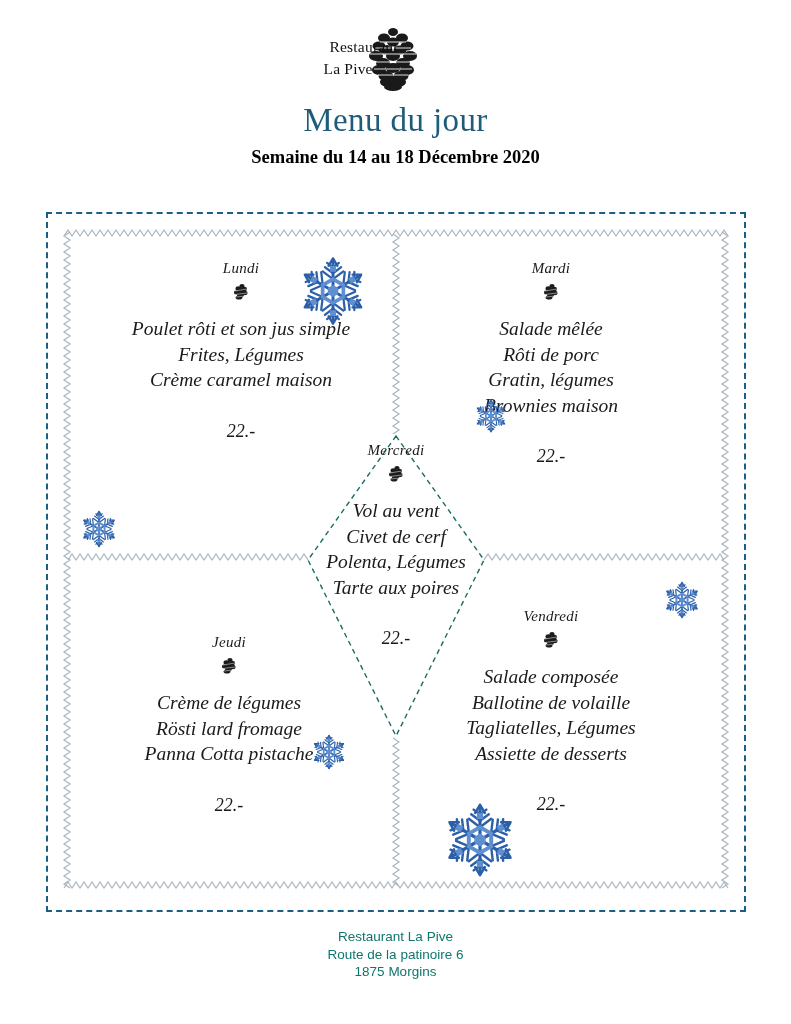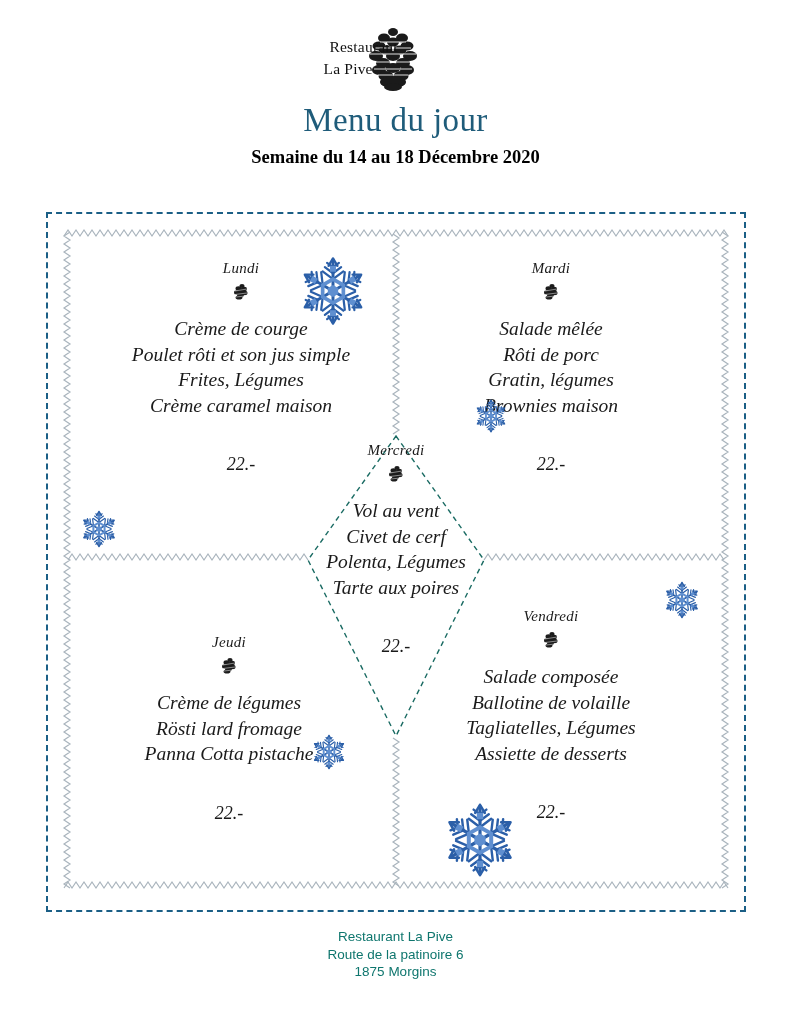--- a/index.html
+++ b/index.html
@@ -99,21 +99,21 @@
     display: block;
   }
   .day-items {
     margin-top: 16px;
     font-size: 19.5px;
     line-height: 25.5px;
     font-style: italic;
     white-space: nowrap;
   }
   .day-price {
-    margin-top: 36px;
+    margin-top: 28px;
     font-size: 18px;
     font-style: italic;
   }
 
   #block-lundi   { left: 40px;  top: 48px;  width: 310px; }
   #block-mardi   { left: 355px; top: 48px;  width: 300px; text-align: center; }
   #block-mercredi{ left: 200px; top: 230px; width: 300px; }
   #block-jeudi   { left: 28px;  top: 422px; width: 310px; }
   #block-vendredi{ left: 350px; top: 396px; width: 310px; }
 
@@ -214,21 +214,20 @@
         <ellipse cx="4" cy="9.5" rx="3" ry="2.2"></ellipse>
         <ellipse cx="11.5" cy="10" rx="3" ry="2.2"></ellipse>
         <ellipse cx="7.5" cy="12" rx="3.5" ry="2.4"></ellipse>
         <ellipse cx="6" cy="14.5" rx="3.4" ry="2"></ellipse>
       </g>
       <g stroke="#ffffff" stroke-width="0.6" fill="none" opacity="0.8">
         <path d="M2 8 L14 6 M2 11.5 L14 10 M3 14 L12 13"></path>
       </g>
     </svg>
     <div class="day-items">
-      <div>Crème de courge</div>
       <div>Poulet rôti et son jus simple</div>
       <div>Frites, Légumes</div>
       <div>Crème caramel maison</div>
     </div>
     <div class="day-price">22.-</div>
   </div>
 
   <div class="day-block" id="block-mardi">
     <div class="day-name">Mardi</div>
     <svg class="day-pinecone" viewBox="0 0 16 17">

